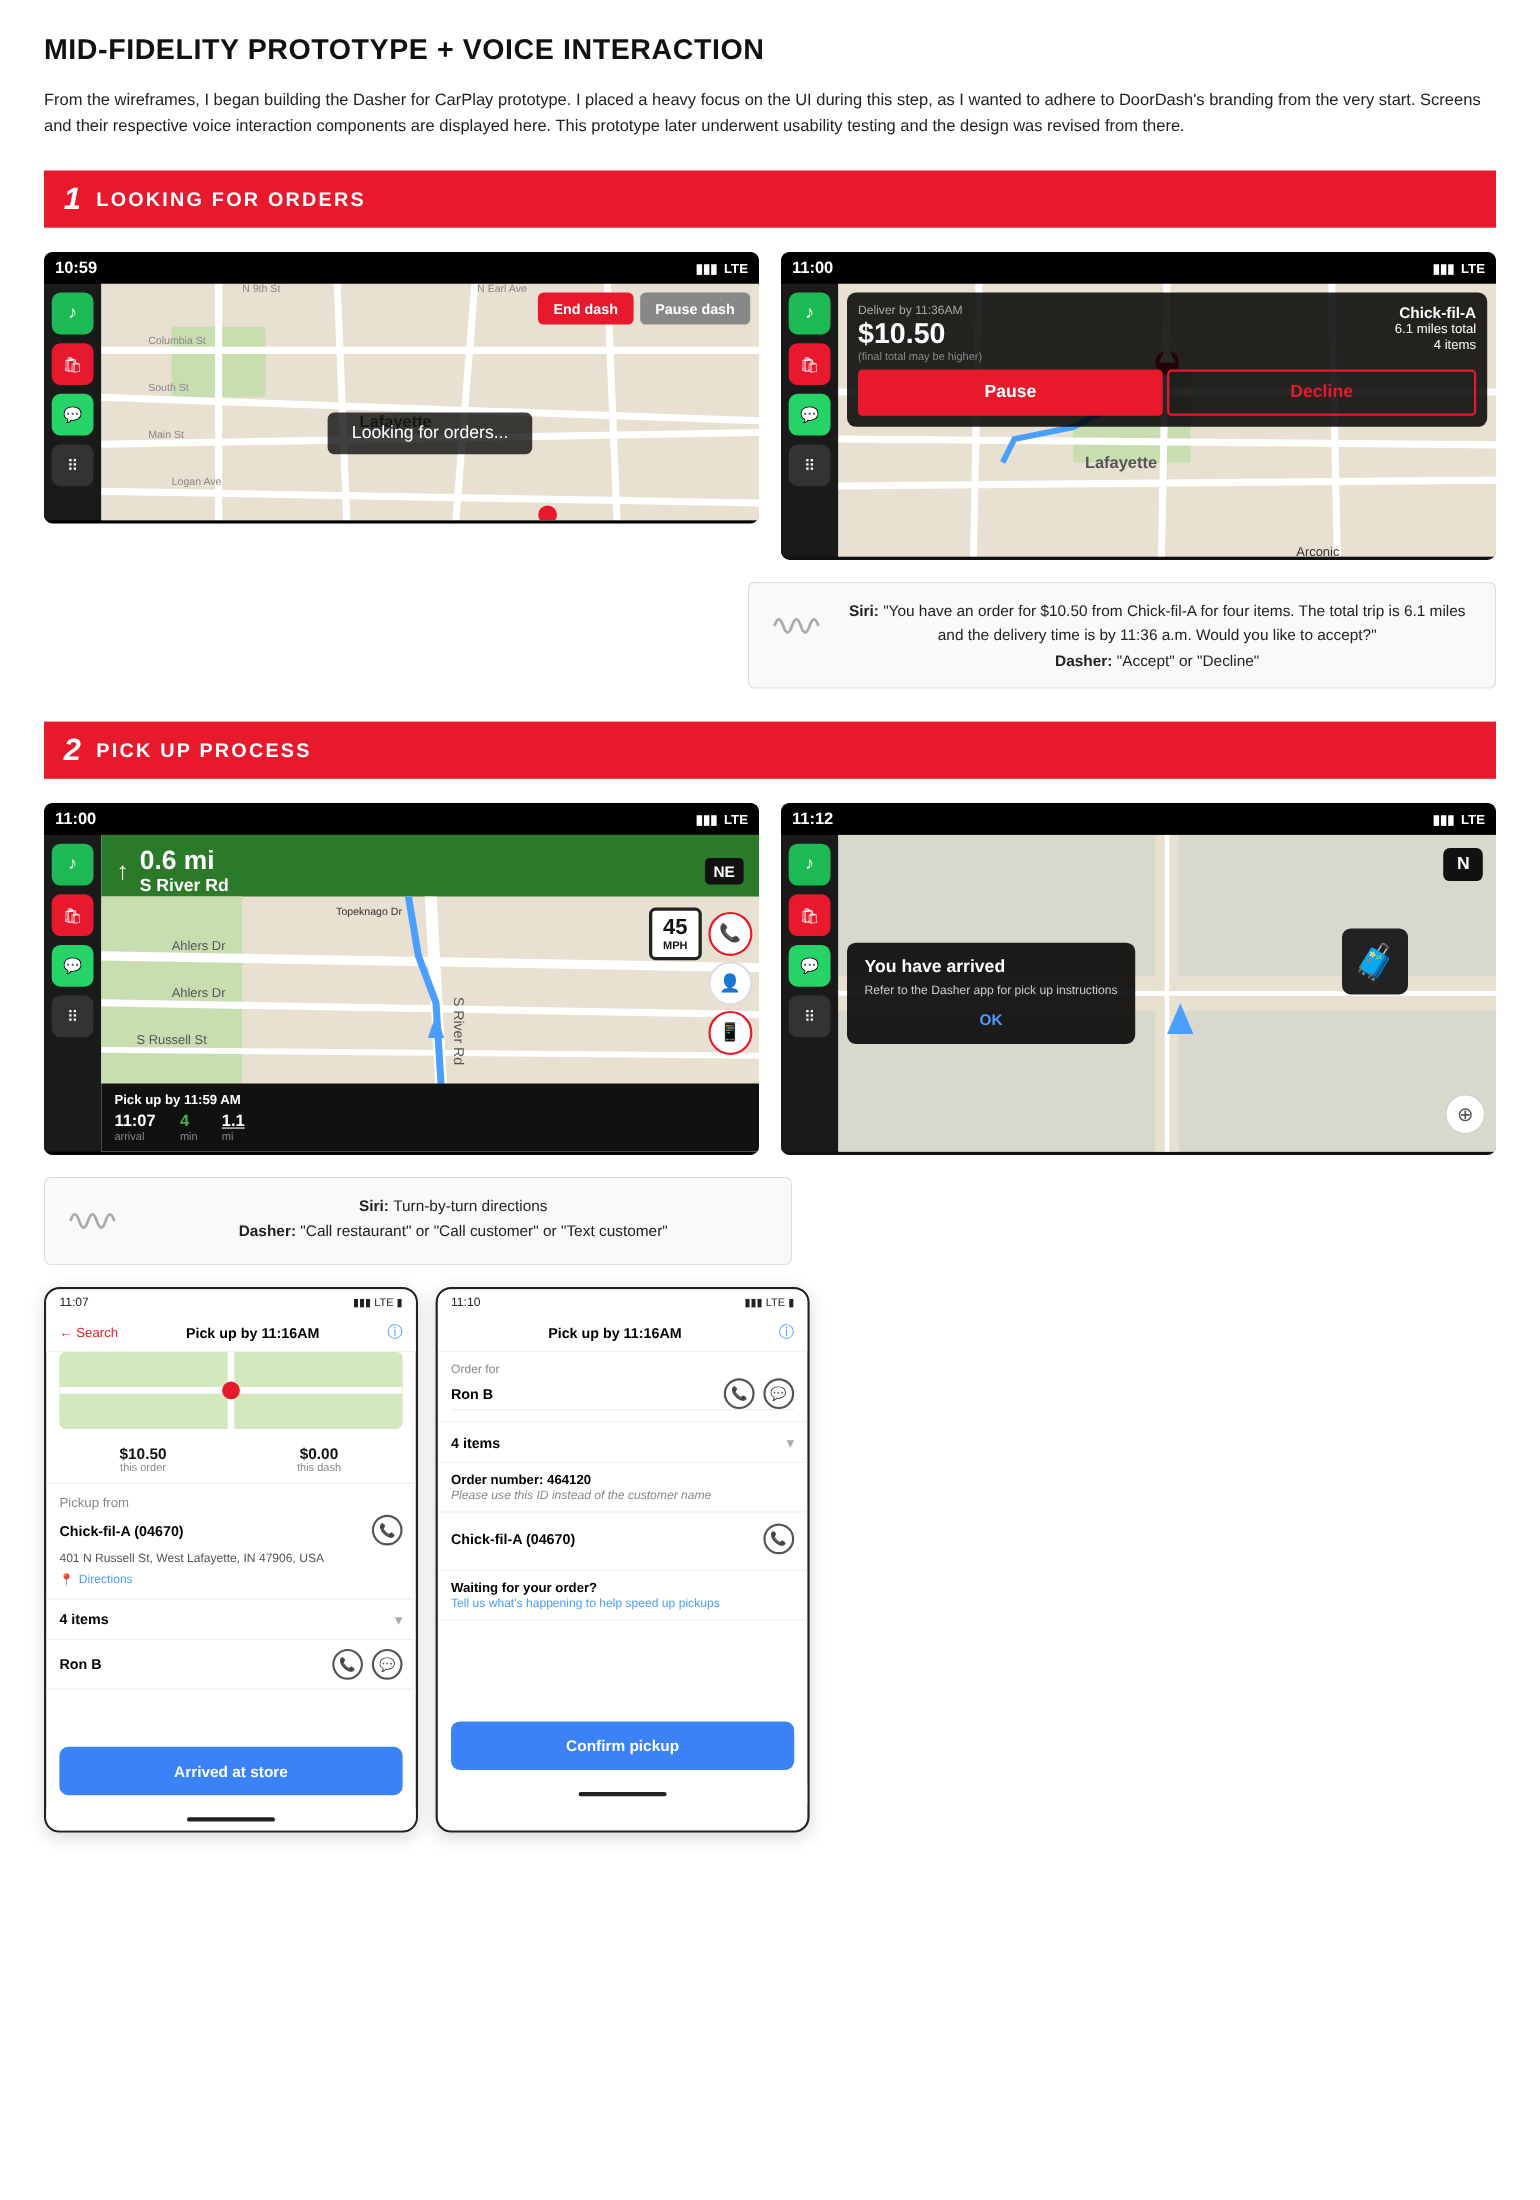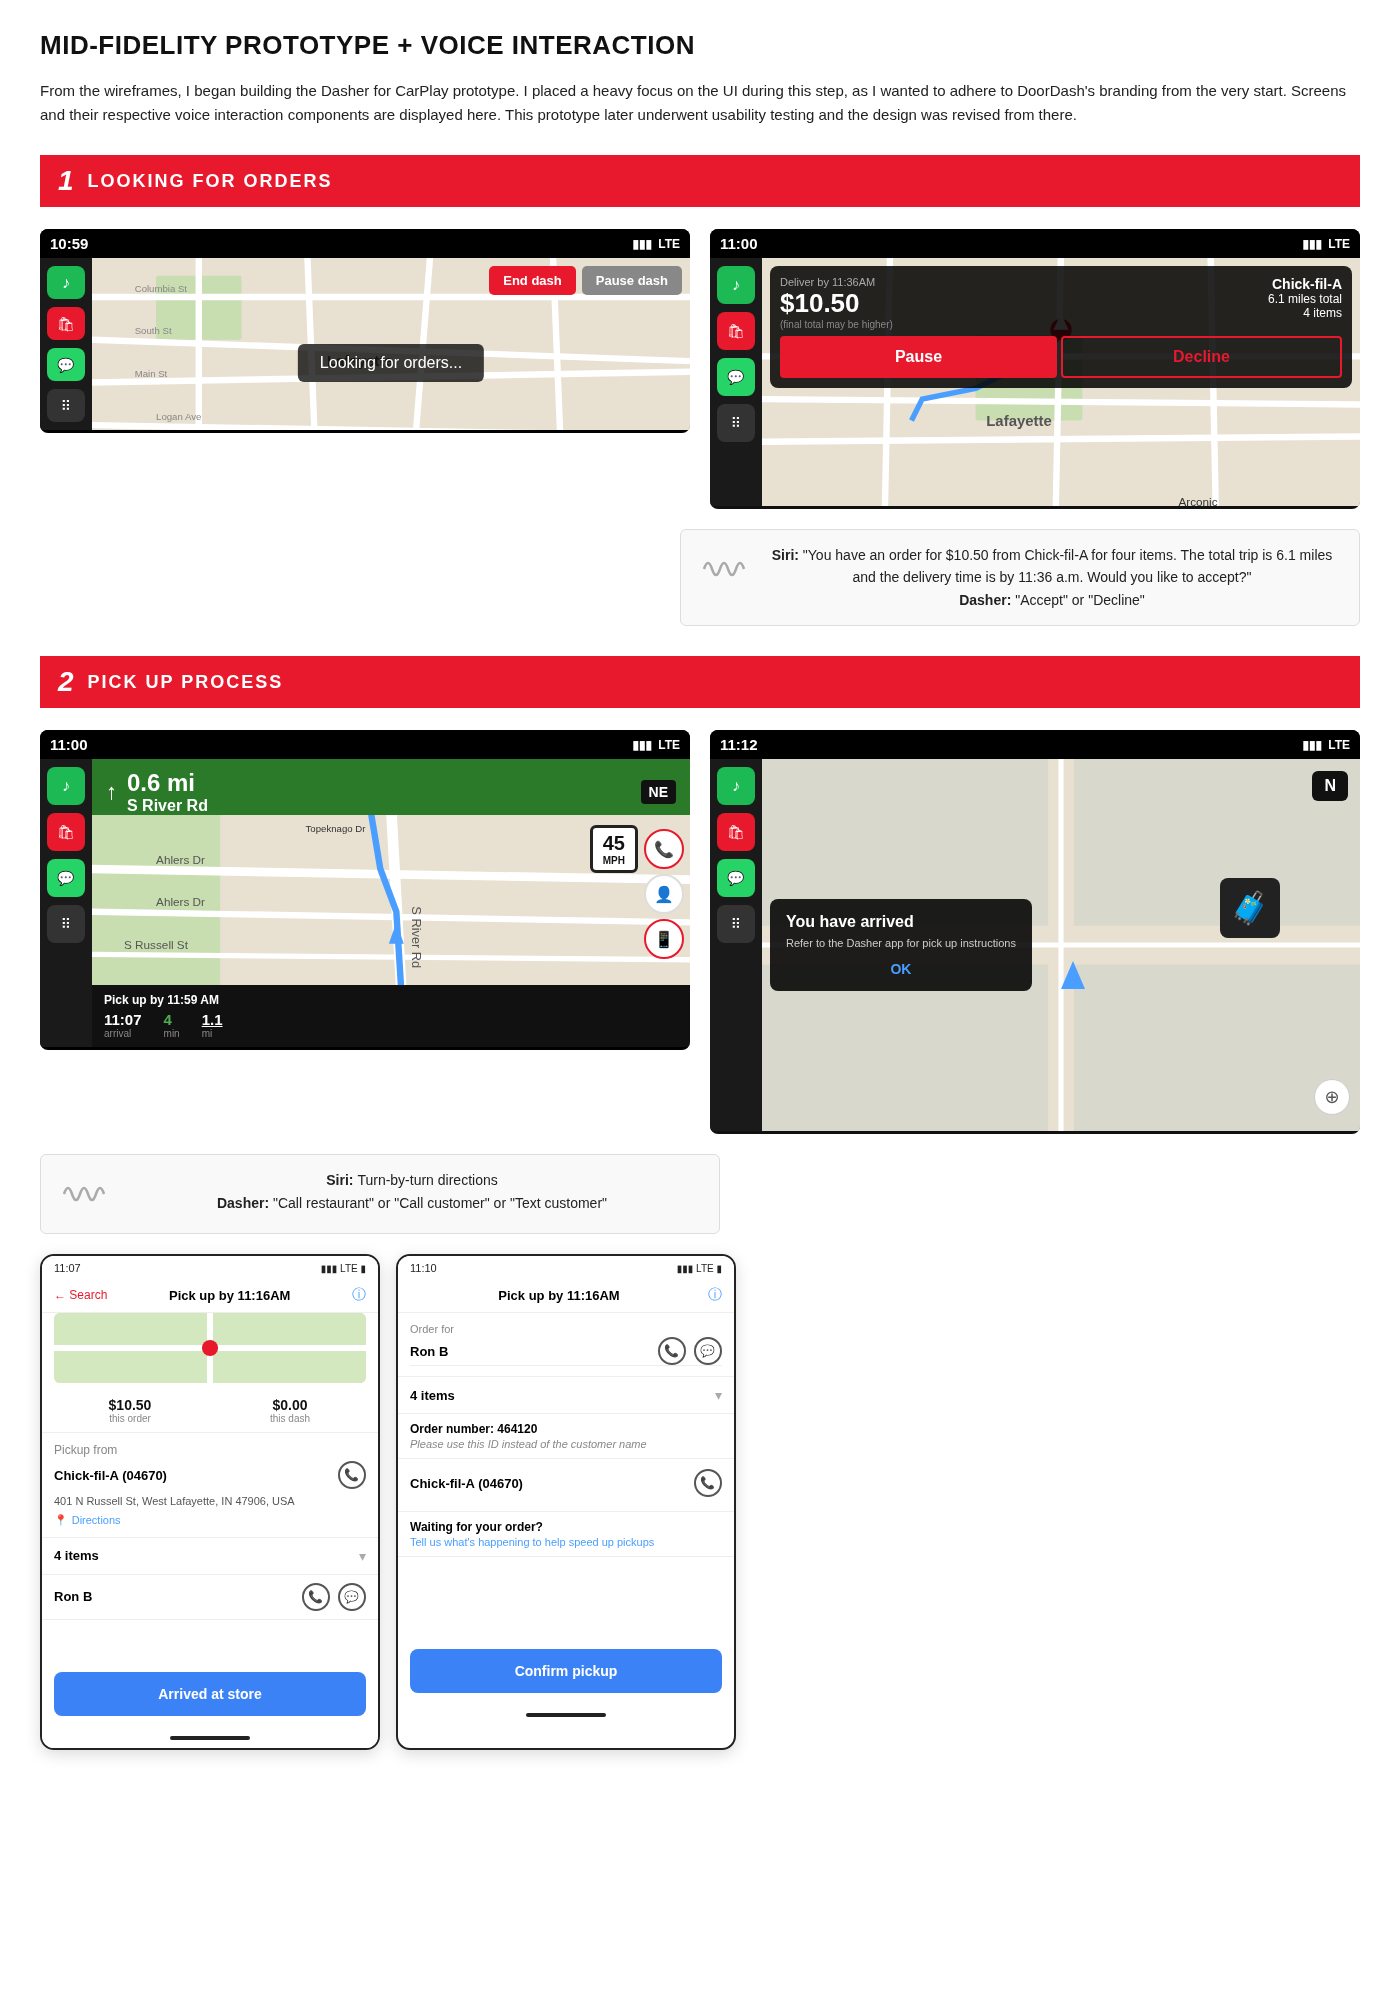--- a/index.html
+++ b/index.html
@@ -241,21 +241,21 @@
   <p class="intro-text">From the wireframes, I began building the Dasher for CarPlay prototype. I placed a heavy focus on the UI during this step, as I wanted to adhere to DoorDash's branding from the very start. Screens and their respective voice interaction components are displayed here. This prototype later underwent usability testing and the design was revised from there.</p>
 
   <div class="section-wrapper">
     <div class="section-header">
       <span class="section-num">1</span>
       <span class="section-title">LOOKING FOR ORDERS</span>
     </div>
 
     <div class="row-2col">
 
-      <div class="carplay-screen" style="height:204px;">
+      <div class="carplay-screen" style="height:247px;">
         <div class="status-bar">
           <span class="status-time">10:59</span>
           <div class="status-right">
             <span>▮▮▮</span>
             <span>LTE</span>
           </div>
         </div>
         <div class="screen-body" style="height:calc(100% - 32px);">
           <div class="sidebar">
             <div class="sidebar-icon green">
@@ -464,21 +464,21 @@
                 <div>
                   <div class="stat-val" style="color:#fff;font-size:15px;font-weight:800;text-decoration:underline;">1.1</div>
                   <div class="stat-label" style="color:#888;font-size:10px;">mi</div>
                 </div>
               </div>
             </div>
           </div>
         </div>
       </div>
 
-      <div class="carplay-screen dark" style="height:404px;">
+      <div class="carplay-screen dark" style="height:320px;">
         <div class="status-bar">
           <span class="status-time">11:12</span>
           <div class="status-right">
             <span>▮▮▮</span>
             <span>LTE</span>
           </div>
         </div>
         <div class="screen-body" style="height:calc(100% - 32px);">
           <div class="sidebar">
             <div class="sidebar-icon green">

